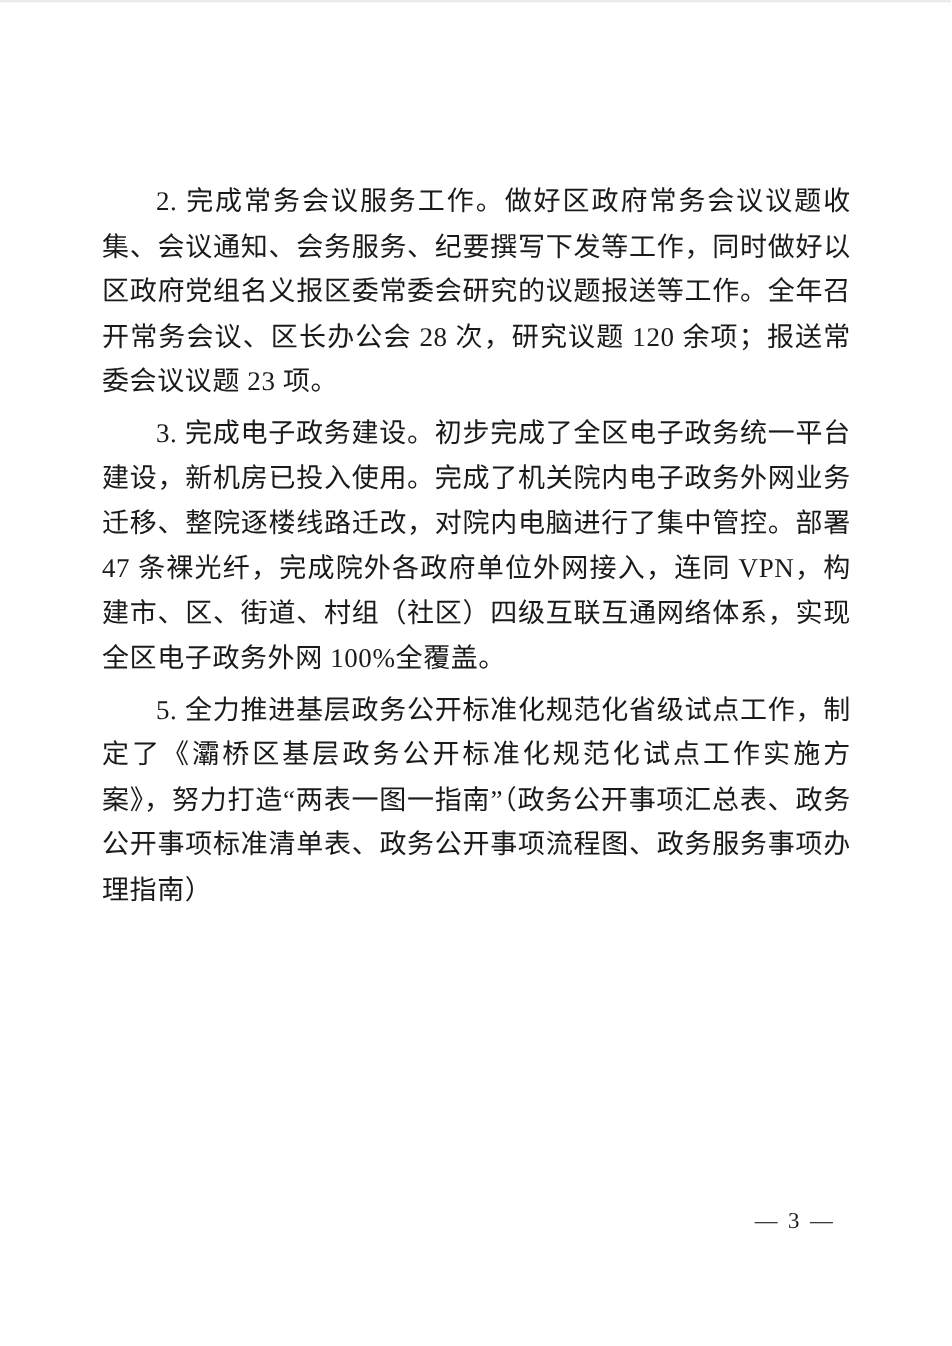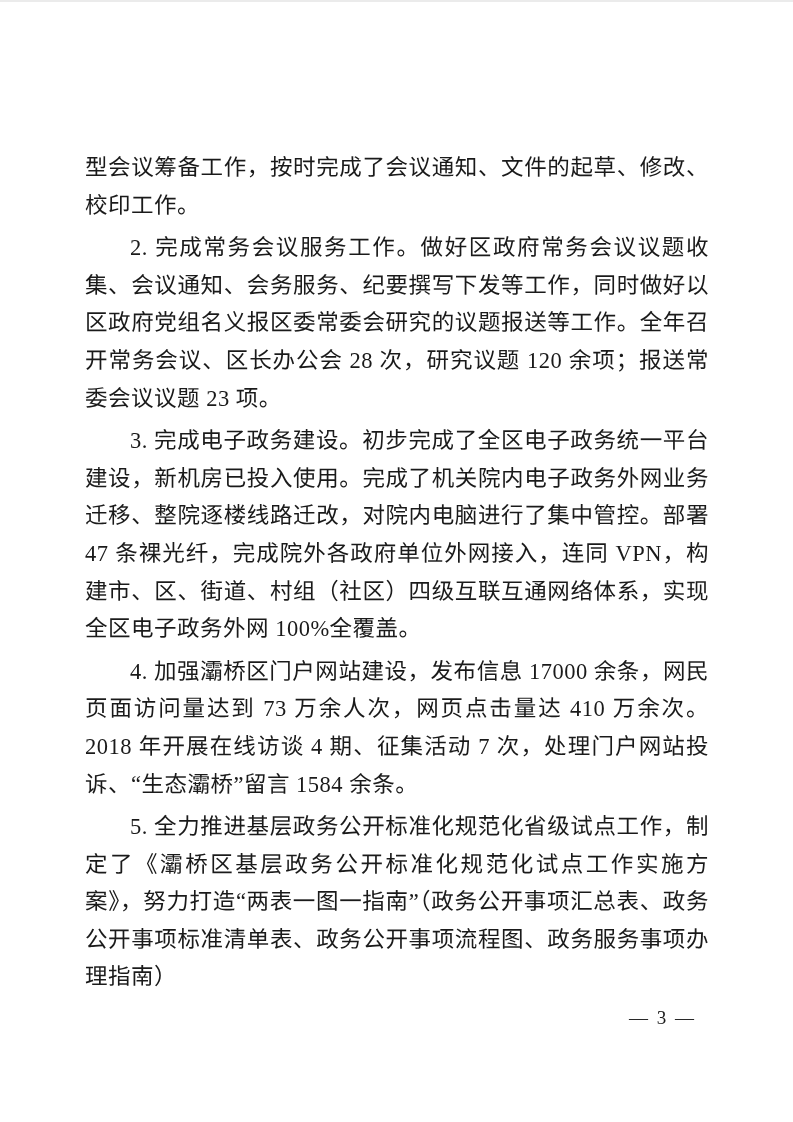--- a/index.html
+++ b/index.html
@@ -52,21 +52,19 @@
     white-space: nowrap;
   }
 </style>
 </head>
 <body>
 
 <div class="page">
   <div class="scan-edge-top"></div>
 
   <main class="body-text">
-    <p class="para continuation">型会议筹备工作，按时完成了会议通知、文件的起草、修改、校印工作。</p>
     <p class="para">2. 完成常务会议服务工作。做好区政府常务会议议题收集、会议通知、会务服务、纪要撰写下发等工作，同时做好以区政府党组名义报区委常委会研究的议题报送等工作。全年召开常务会议、区长办公会 28 次，研究议题 120 余项；报送常委会议议题 23 项。</p>
     <p class="para">3. 完成电子政务建设。初步完成了全区电子政务统一平台建设，新机房已投入使用。完成了机关院内电子政务外网业务迁移、整院逐楼线路迁改，对院内电脑进行了集中管控。部署 47 条裸光纤，完成院外各政府单位外网接入，连同 VPN，构建市、区、街道、村组（社区）四级互联互通网络体系，实现全区电子政务外网 100%全覆盖。</p>
-    <p class="para">4. 加强灞桥区门户网站建设，发布信息 17000 余条，网民页面访问量达到 73 万余人次，网页点击量达 410 万余次。2018 年开展在线访谈 4 期、征集活动 7 次，处理门户网站投诉、“生态灞桥”留言 1584 余条。</p>
     <p class="para">5. 全力推进基层政务公开标准化规范化省级试点工作，制定了《灞桥区基层政务公开标准化规范化试点工作实施方案》，努力打造“两表一图一指南”（政务公开事项汇总表、政务公开事项标准清单表、政务公开事项流程图、政务服务事项办理指南）</p>
   </main>
 
   <div class="page-number">— 3 —</div>
 </div>
 
 </body></html>

